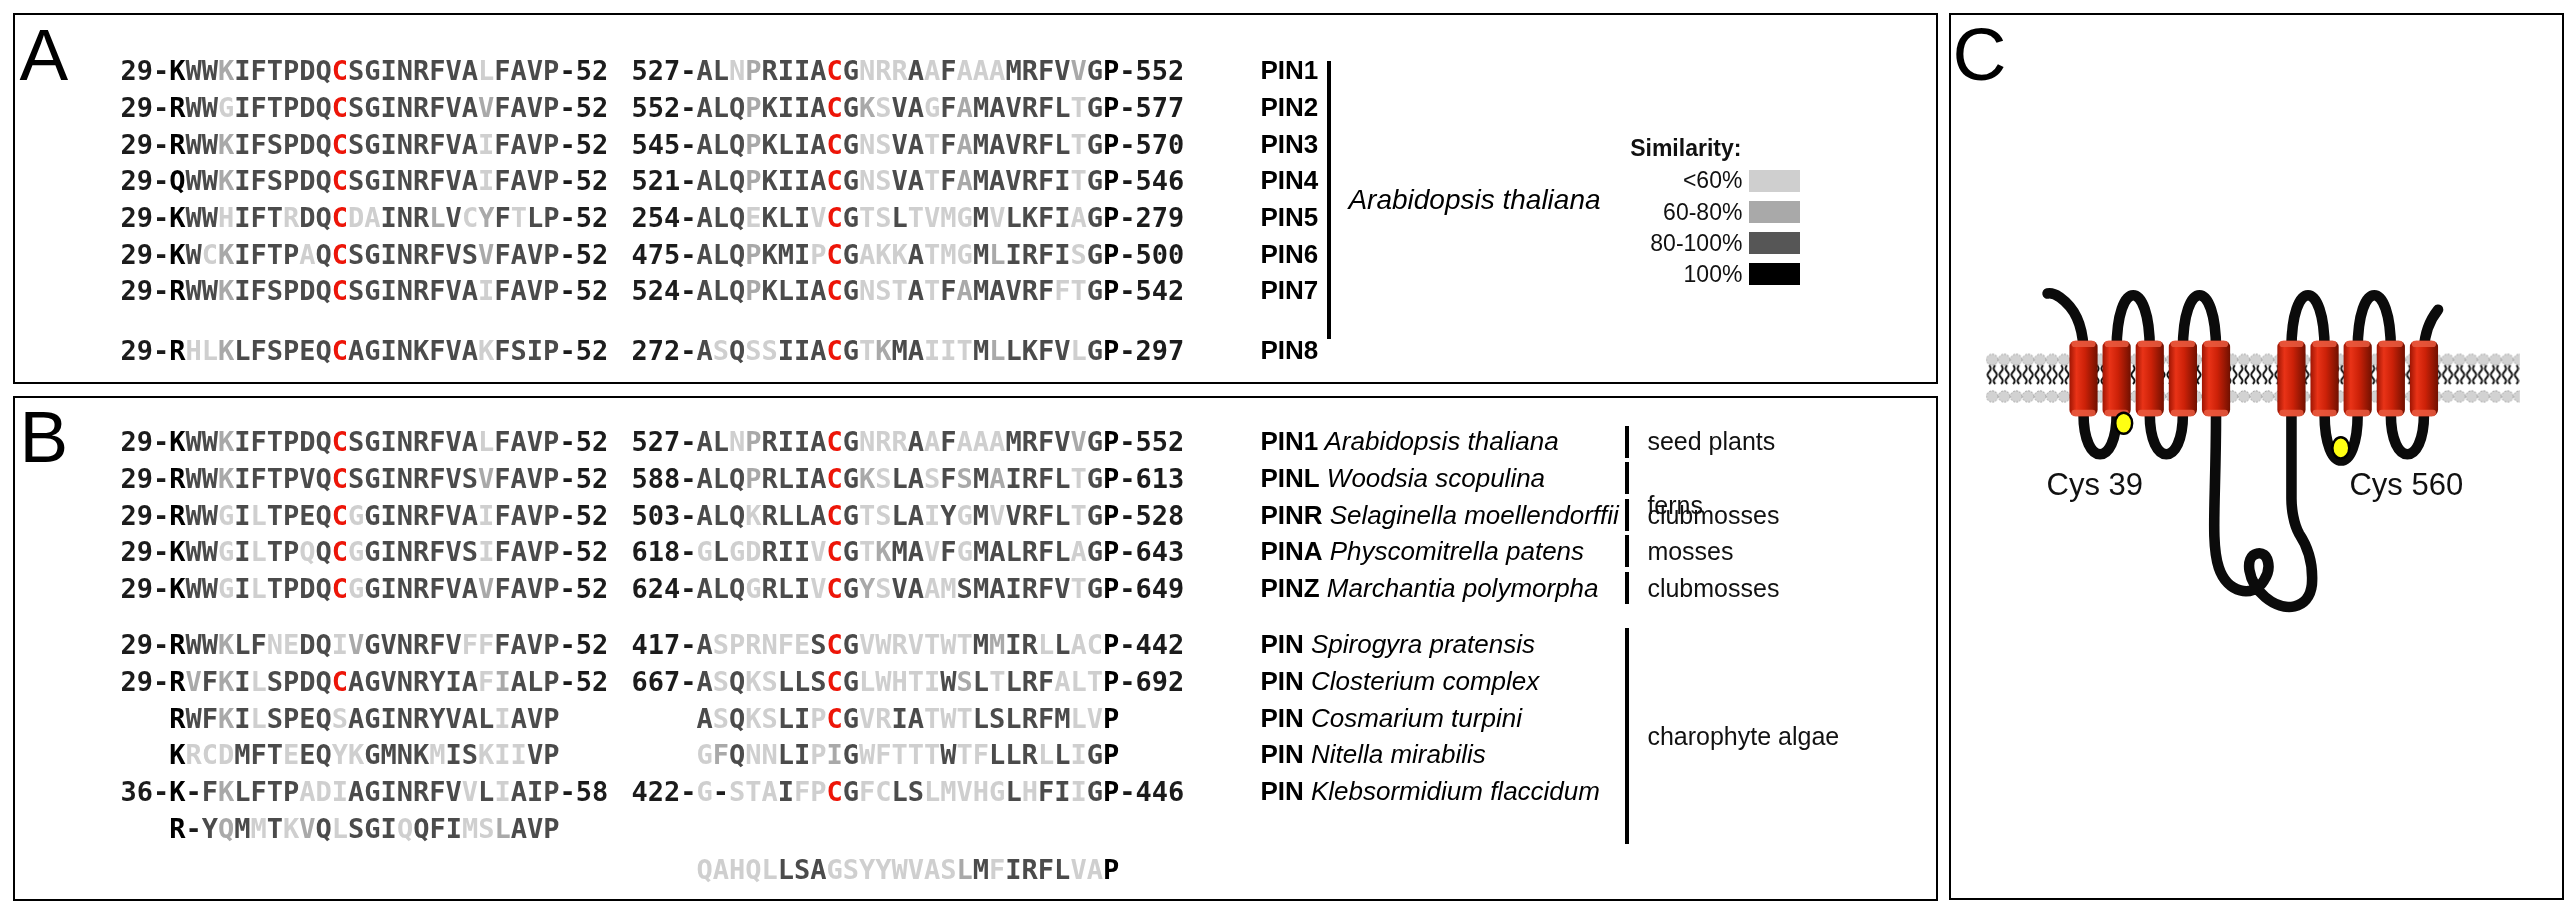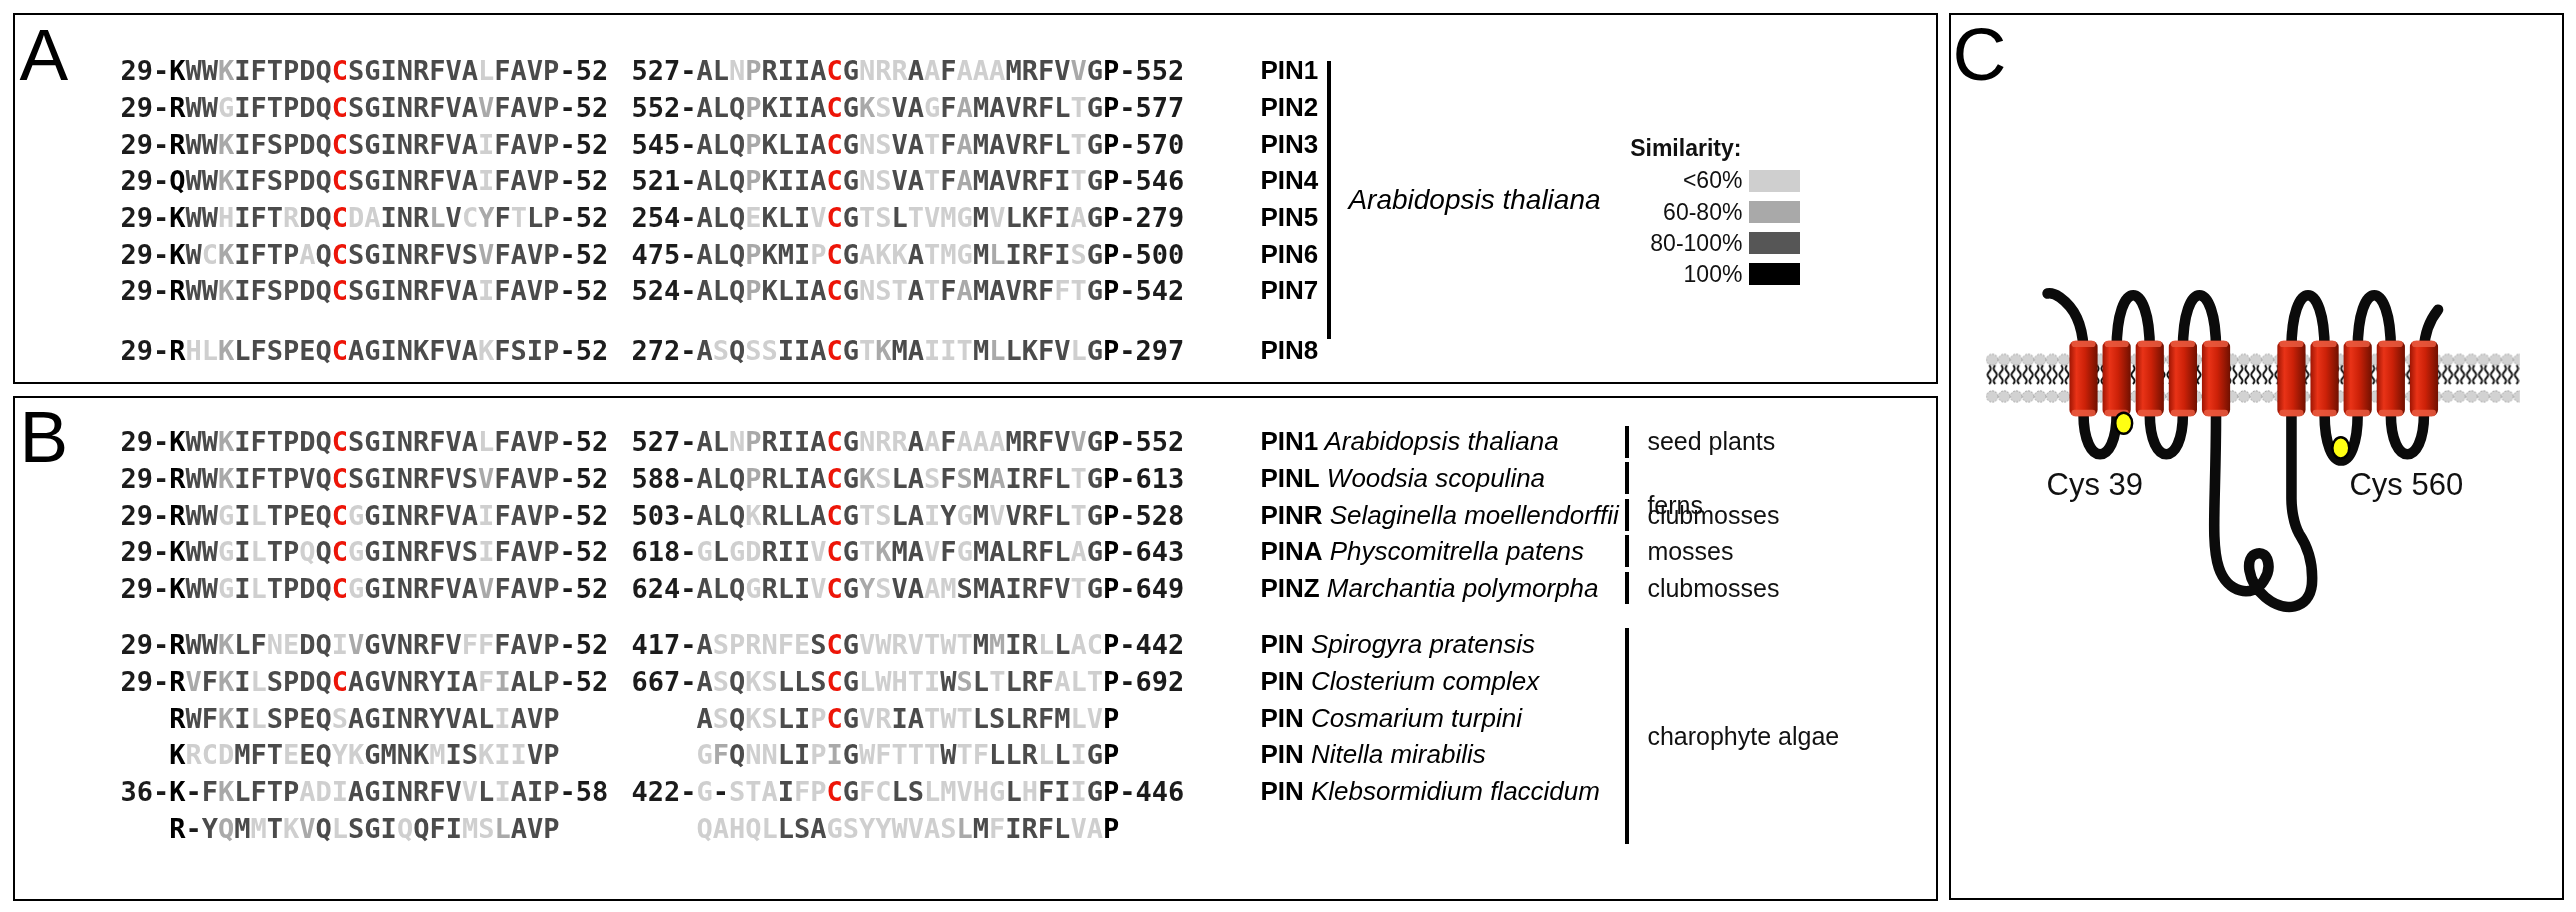--- a/index.html
+++ b/index.html
@@ -144,21 +144,21 @@
         <span class="seq" style="left: 616px;"><span class="c-n">    </span><span class="c-l">G</span><span class="c-g">F</span><span class="c-d">Q</span><span class="c-l">NN</span><span class="c-d">LI</span><span class="c-l">P</span><span class="c-g">I</span><span class="c-d">G</span><span class="c-l">WFTTT</span><span class="c-d">W</span><span class="c-l">TF</span><span class="c-d">LLR</span><span class="c-l">L</span><span class="c-d">L</span><span class="c-l">I</span><span class="c-d">G</span><span class="c-b">P</span></span>
         <span class="name" style="left: 1245px;"><span>PIN</span><span class="sp"> Nitella mirabilis</span></span>
       </div>
       <div class="seqrow" style="top: 375px;">
         <span class="seq" style="left: 105px;"><span class="c-n">36-</span><span class="c-b">K</span><span class="c-n">-</span><span class="c-d">F</span><span class="c-g">K</span><span class="c-d">LFTP</span><span class="c-l">ADI</span><span class="c-d">AGINRFV</span><span class="c-l">V</span><span class="c-d">L</span><span class="c-l">I</span><span class="c-d">AIP</span><span class="c-n">-58</span></span>
         <span class="seq" style="left: 616px;"><span class="c-n">422-</span><span class="c-l">G</span><span class="c-n">-</span><span class="c-l">STA</span><span class="c-d">I</span><span class="c-l">FP</span><span class="c-r">C</span><span class="c-d">G</span><span class="c-l">F</span><span class="c-l">C</span><span class="c-d">LS</span><span class="c-l">LMVHG</span><span class="c-d">L</span><span class="c-l">H</span><span class="c-d">FI</span><span class="c-l">I</span><span class="c-d">G</span><span class="c-b">P</span><span class="c-n">-446</span></span>
         <span class="name" style="left: 1245px;"><span>PIN</span><span class="sp"> Klebsormidium flaccidum</span></span>
       </div>
       <div class="seqrow" style="top: 412px;">
         <span class="seq" style="left: 105px;"><span class="c-n">   </span><span class="c-b">R</span><span class="c-n">-</span><span class="c-d">Y</span><span class="c-g">Q</span><span class="c-d">M</span><span class="c-l">M</span><span class="c-d">T</span><span class="c-l">K</span><span class="c-g">V</span><span class="c-d">Q</span><span class="c-l">L</span><span class="c-d">SGI</span><span class="c-l">Q</span><span class="c-d">QFI</span><span class="c-l">MS</span><span class="c-g">L</span><span class="c-d">AVP</span></span>
-        <span class="seq" style="left: 616px;"><span class="c-n">    </span><span class="c-l">QAHQL</span><span class="c-d">LSA</span><span class="c-l">G</span><span class="c-l">SYYWVAS</span><span class="c-g">L</span><span class="c-d">M</span><span class="c-l">F</span><span class="c-d">IRFL</span><span class="c-l">VA</span><span class="c-b">P</span></span>
+        <span class="seq" style="left: 616px; margin-top: 41px;"><span class="c-n">    </span><span class="c-l">QAHQL</span><span class="c-d">LSA</span><span class="c-l">G</span><span class="c-l">SYYWVAS</span><span class="c-g">L</span><span class="c-d">M</span><span class="c-l">F</span><span class="c-d">IRFL</span><span class="c-l">VA</span><span class="c-b">P</span></span>
       </div>
     </div>
   <div id="groupsB">
       <div class="bar" style="left: 1610px; top: 27.5px; height: 32px;"></div>
       <div class="grouplabel" style="left: 1632px; top: 25px;">seed plants</div>
       <div class="bar" style="left: 1610px; top: 64px; height: 32px;"></div>
       <div class="grouplabel" style="left: 1632px; top: 62px; margin-top: 27px;">ferns</div>
       <div class="bar" style="left: 1610px; top: 101px; height: 32px;"></div>
       <div class="grouplabel" style="left: 1632px; top: 99px;">clubmosses</div>
       <div class="bar" style="left: 1610px; top: 137px; height: 32px;"></div>

